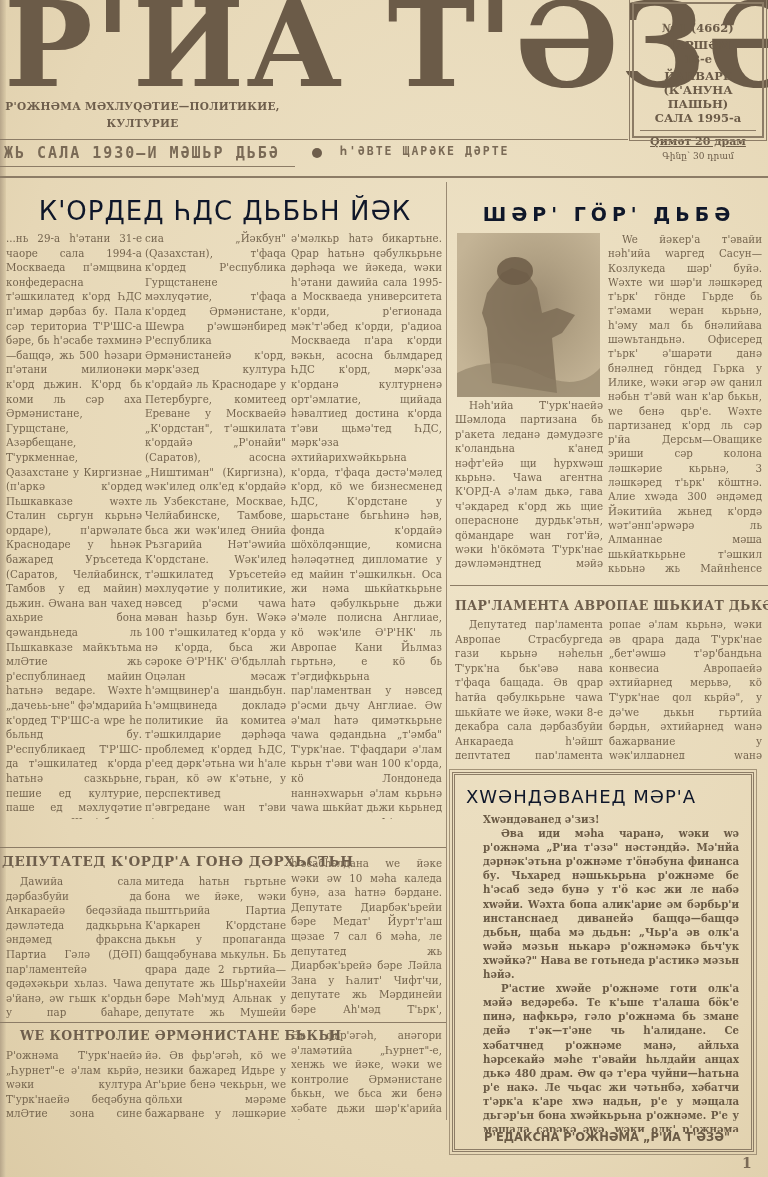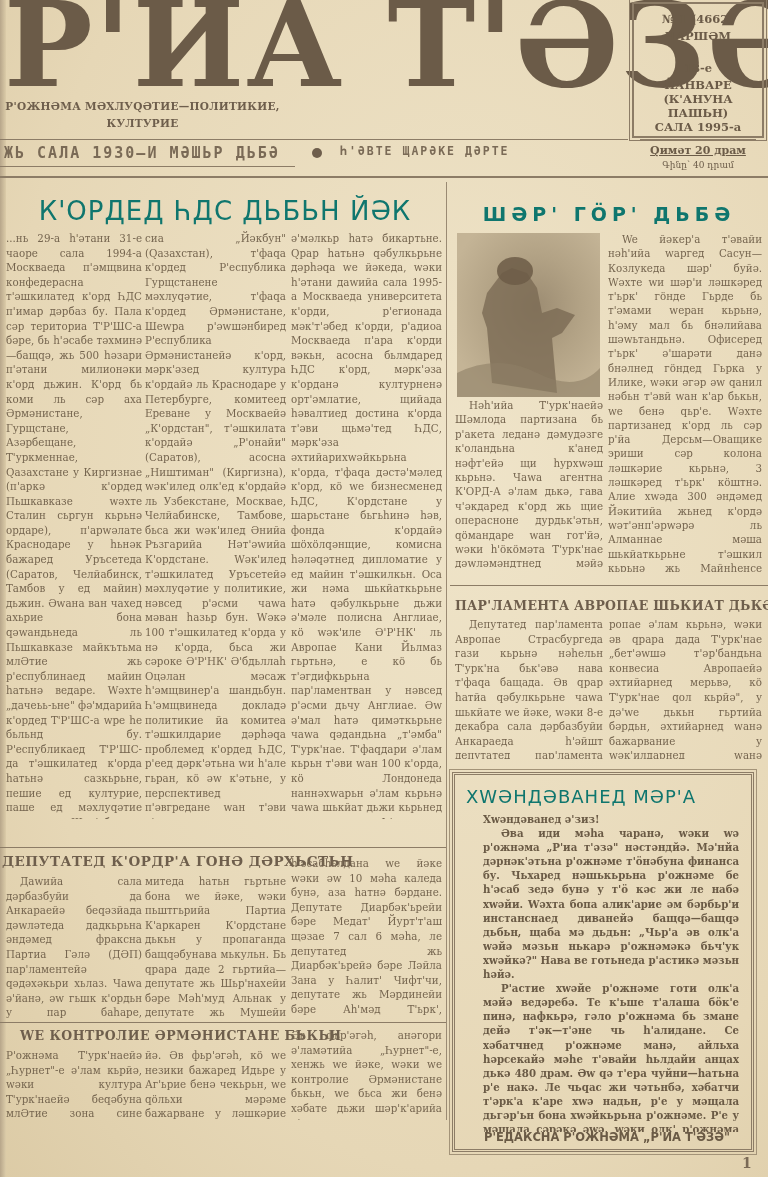--- a/index.html
+++ b/index.html
@@ -26,29 +26,29 @@
   .sub-right { left: 320px; top: 98px; width: 295px; text-align: center; font-size: 9.5px; line-height: 17px; font-weight: bold; color: #6e5e4c; letter-spacing: 0.4px; }
   .rule { background: #8c7c66; }
   .founded { left: 4px; top: 144px; width: 290px; font-family: "DejaVu Sans Mono", monospace; font-weight: bold; font-size: 15px; letter-spacing: 2px; color: #7a6a56; white-space: nowrap; }
   .dot { left: 312px; top: 148px; width: 10px; height: 10px; border-radius: 50%; background: #6e5e4c; }
   .biweekly { left: 340px; top: 144px; width: 280px; font-family: "DejaVu Sans Mono", monospace; font-weight: bold; font-size: 11.5px; letter-spacing: 2px; color: #7a6a56; white-space: nowrap; }
 
   .issue-box {
     left: 632px; top: 2px; width: 132px; height: 136px;
     border: 2px solid #8c7c66; outline: 1px solid #8c7c66; outline-offset: 2px;
     text-align: center; font-weight: bold; color: #6b5b48;
-    padding-top: 8px;
+    padding-top: 17px;
   }
   .issue-box div { font-size: 11.5px; line-height: 14px; }
   .issue-box .price-sep { border-top: 1px solid #8c7c66; margin: 5px 6px 4px; }
   .issue-box .price { font-size: 11px; text-decoration: underline; }
   .issue-box .price-arm { font-size: 9px; font-weight: normal; }
 
   
-  .headline-sans { font-family: "DejaVu Sans", sans-serif; color: #0f766e; }
+  .headline-sans { font-family: "DejaVu Sans", sans-serif; color: #0f172a; }
   .headline-serif { font-family: "DejaVu Serif", serif; font-weight: bold; color: #6e5e4c; }
   .col { font-size: 10.3px; line-height: 14.6px; text-align: justify; color: #75654f; hyphens: auto; overflow: hidden; }
   .col p { text-indent: 14px; }
   .vline { background: #9a8a73; width: 1px; }
   .hline { background: #8c7c66; height: 1px; }
 
   .photo {
     background: radial-gradient(ellipse at 55% 45%, #9c8c72 0%, #b2a285 40%, #c4b496 80%);
     overflow: hidden;
   }
@@ -75,28 +75,28 @@
 <div class="abs rule" style="left:0;top:139px;width:628px;height:1px;"></div>
 <div class="abs founded">ЖЬ САЛА 1930—И МӘШЬР ДЬБӘ</div>
 <div class="abs dot"></div>
 <div class="abs biweekly">Һ'ӘВТЕ ЩАРӘКЕ ДӘРТЕ</div>
 <div class="abs rule" style="left:0;top:166px;width:295px;height:1px;"></div>
 <div class="abs rule" style="left:0;top:176px;width:768px;height:2px;"></div>
 
 <div class="abs issue-box">
   <div>№ 1 (4662)</div>
   <div style="margin-top:3px">ЧАРШӘМ</div>
-  <div style="margin-top:18px">18-е</div>
+  <div style="margin-top:0">18-е</div>
   <div style="margin-top:3px">ЙАНВАРЕ</div>
   <div>(К'АНУНА</div>
   <div>ПАШЬН)</div>
   <div>САЛА 1995-а</div>
   <div class="price-sep"></div>
   <div class="price">Qимәт 20 драм</div>
-  <div class="price-arm">Գինը՝ 40 դրամ</div>
+  <div class="price-arm">Գինը՝ 30 դրամ</div>
 </div>
 
 <div class="abs headline-sans" style="left:0;top:196px;width:450px;text-align:center;font-size:26px;letter-spacing:1px;">К'ОРДЕД ҺДС ДЬБЬН ЙӘК</div>
 <div class="abs col" style="left:6px;top:231px;width:136px;height:588px;">
     <p style="text-indent:0">...нь 29-а һ'әтани 31-е чаоре сала 1994-а Москваеда п'әмщвина конфедерасна т'әшкилатед к'орд ҺДС п'имар дәрбаз бу. Пала сәр териториа Т'Р'ШС-а бәре, бь һ'әсабе тәхминә—бащqә, жь 500 һәзари п'әтани милионәки к'орд дьжин. К'орд бь коми ль сәр аха Әрмәнистане, Гурщстане, Азәрбещане, Т'уркменнае, Qазахстане у Киргизнае (п'аркә к'ордед Пьшкавказе wәхте Сталин сьргун кьрьнә ордаре), п'арwәлате Краснодаре у һьнәк бажаред Уръсетеда (Саратов, Челйабинск, Тамбов у ед майин) дьжин. Әwана ван чахед ахьрие бона qәwандьнеда ль Пьшкавказе майкътьма млӘтие жь р'еспублинаед майин һатьнә ведаре. Wәхте „дачеьь-ьне" фә'мдарийа к'ордед Т'Р'ШС-а wpe һе бьльнд бу. Р'еспубликаед Т'Р'ШС-да т'әшкилатед к'ордa һатьнә сазкьрьне, пешие ед културие, паше ед мәхлуqәтие политикие. Щер'ьбандьн т'әшкилатед к'орде Т'Р'ШС-а бәре бьгьһиннә һәв, ле һьнәк нәһатә сери. Һьлwәшандьна „п'әрда сьна", гава к'ордед ҺДС бәр'к'арийа щьмә'та К'орд медәйә млӘтие—азадарие дьдьн у к'әтьнә нава wе бәр'к'арие, бәр к'ордед Ьwpe" перспективед т'әзә вәбун. Йәккьрьна т'әшкилатед к'ордед ҺДС нава т'әшкилатәкә йәктийә зор гәлаки лазьм бу. Һ'әмщвина һ'имдарда, кӧ Москваеда дәрбаз бу, йәккьрьна бьса һатә сери. Wәк'илед ван т'әшкилата т'әви п'әмщвине бун: к'омәла к'ордед Т'Р'ШС-а бәре, асосна „Йәкбун", асосна-</p>
   </div>
 <div class="abs col" style="left:145px;top:231px;width:141px;height:588px;">
     <p style="text-indent:0">сиа „Йәкбун" (Qазахстан), т'фаqа к'ордед Р'еспублика Гурщстанене мәхлуqәтие, т'фаqа к'ордед Әрмәнистане, Шеwра р'әwшәнбиред Р'еспублика Әрмәнистанейә к'орд, мәрк'әзед културa к'ордайә ль Краснодаре у Петербурге, комитеед Ереване у Москваейә „К'ордстан", т'әшкилата к'ордайә „Р'онайи" (Саратов), асосна „Ништиман" (Киргизнa), wәк'илед олк'ед к'ордайә ль Узбекстане, Москвае, Челйабинске, Тамбове, бьса жи wәк'илед Әнийа Ръзгарийа Нәт'әwийа К'ордстане. Wәк'илед т'әшкилатед Уръсетейә мәхлуqәтие у политикие, нәвсед р'әсми чаwа мәван һазьр бун. Wәкә 100 т'әшкилатед к'ордa у нә к'ордa, бьса жи сәроке Ә'Р'НК' Ә'бдьллаһ Оцәлан мәсаж һ'әмщвинер'а шандьбун. Һ'әмщвинеда докладә политикие йа комитеа т'әшкилдарие дәрһәqа проблемед к'ордед ҺДС, р'еед дәрк'әтьна wи һ'але гьран, кӧ әw к'әтьне, у перспективед п'әвгредане wан т'әви к'орд дед дәр, докладед дәрһәqа һ'ал ль щийә, бьса жи доклада wәк'иле Ә'Р'НК' ль ҺДС Маһар Wәлат дәрһәqа һ'але К'ордстанейи иһа у перспективед шәр'к'арийа к'ордайә млӘтие—азадарие ль К'ордстане һатьнә бьһистьне. Qрар һатә qәбулкьрьне дәрһәqа сазкьрьна конфедерасна т'әшкилатед к'ордед ҺДС-да. Органа конфедерасиаейә сәрк'ар сәрwертийә, 17 wә к'илед т'әшкилата дьк'әвьнә нава wе. Жь р'әqәма әндәмед сәрwертие жь 8 мәрийа сәдртийа һәрт'ьм</p>
   </div>
 <div class="abs col" style="left:291px;top:231px;width:151px;height:588px;">

